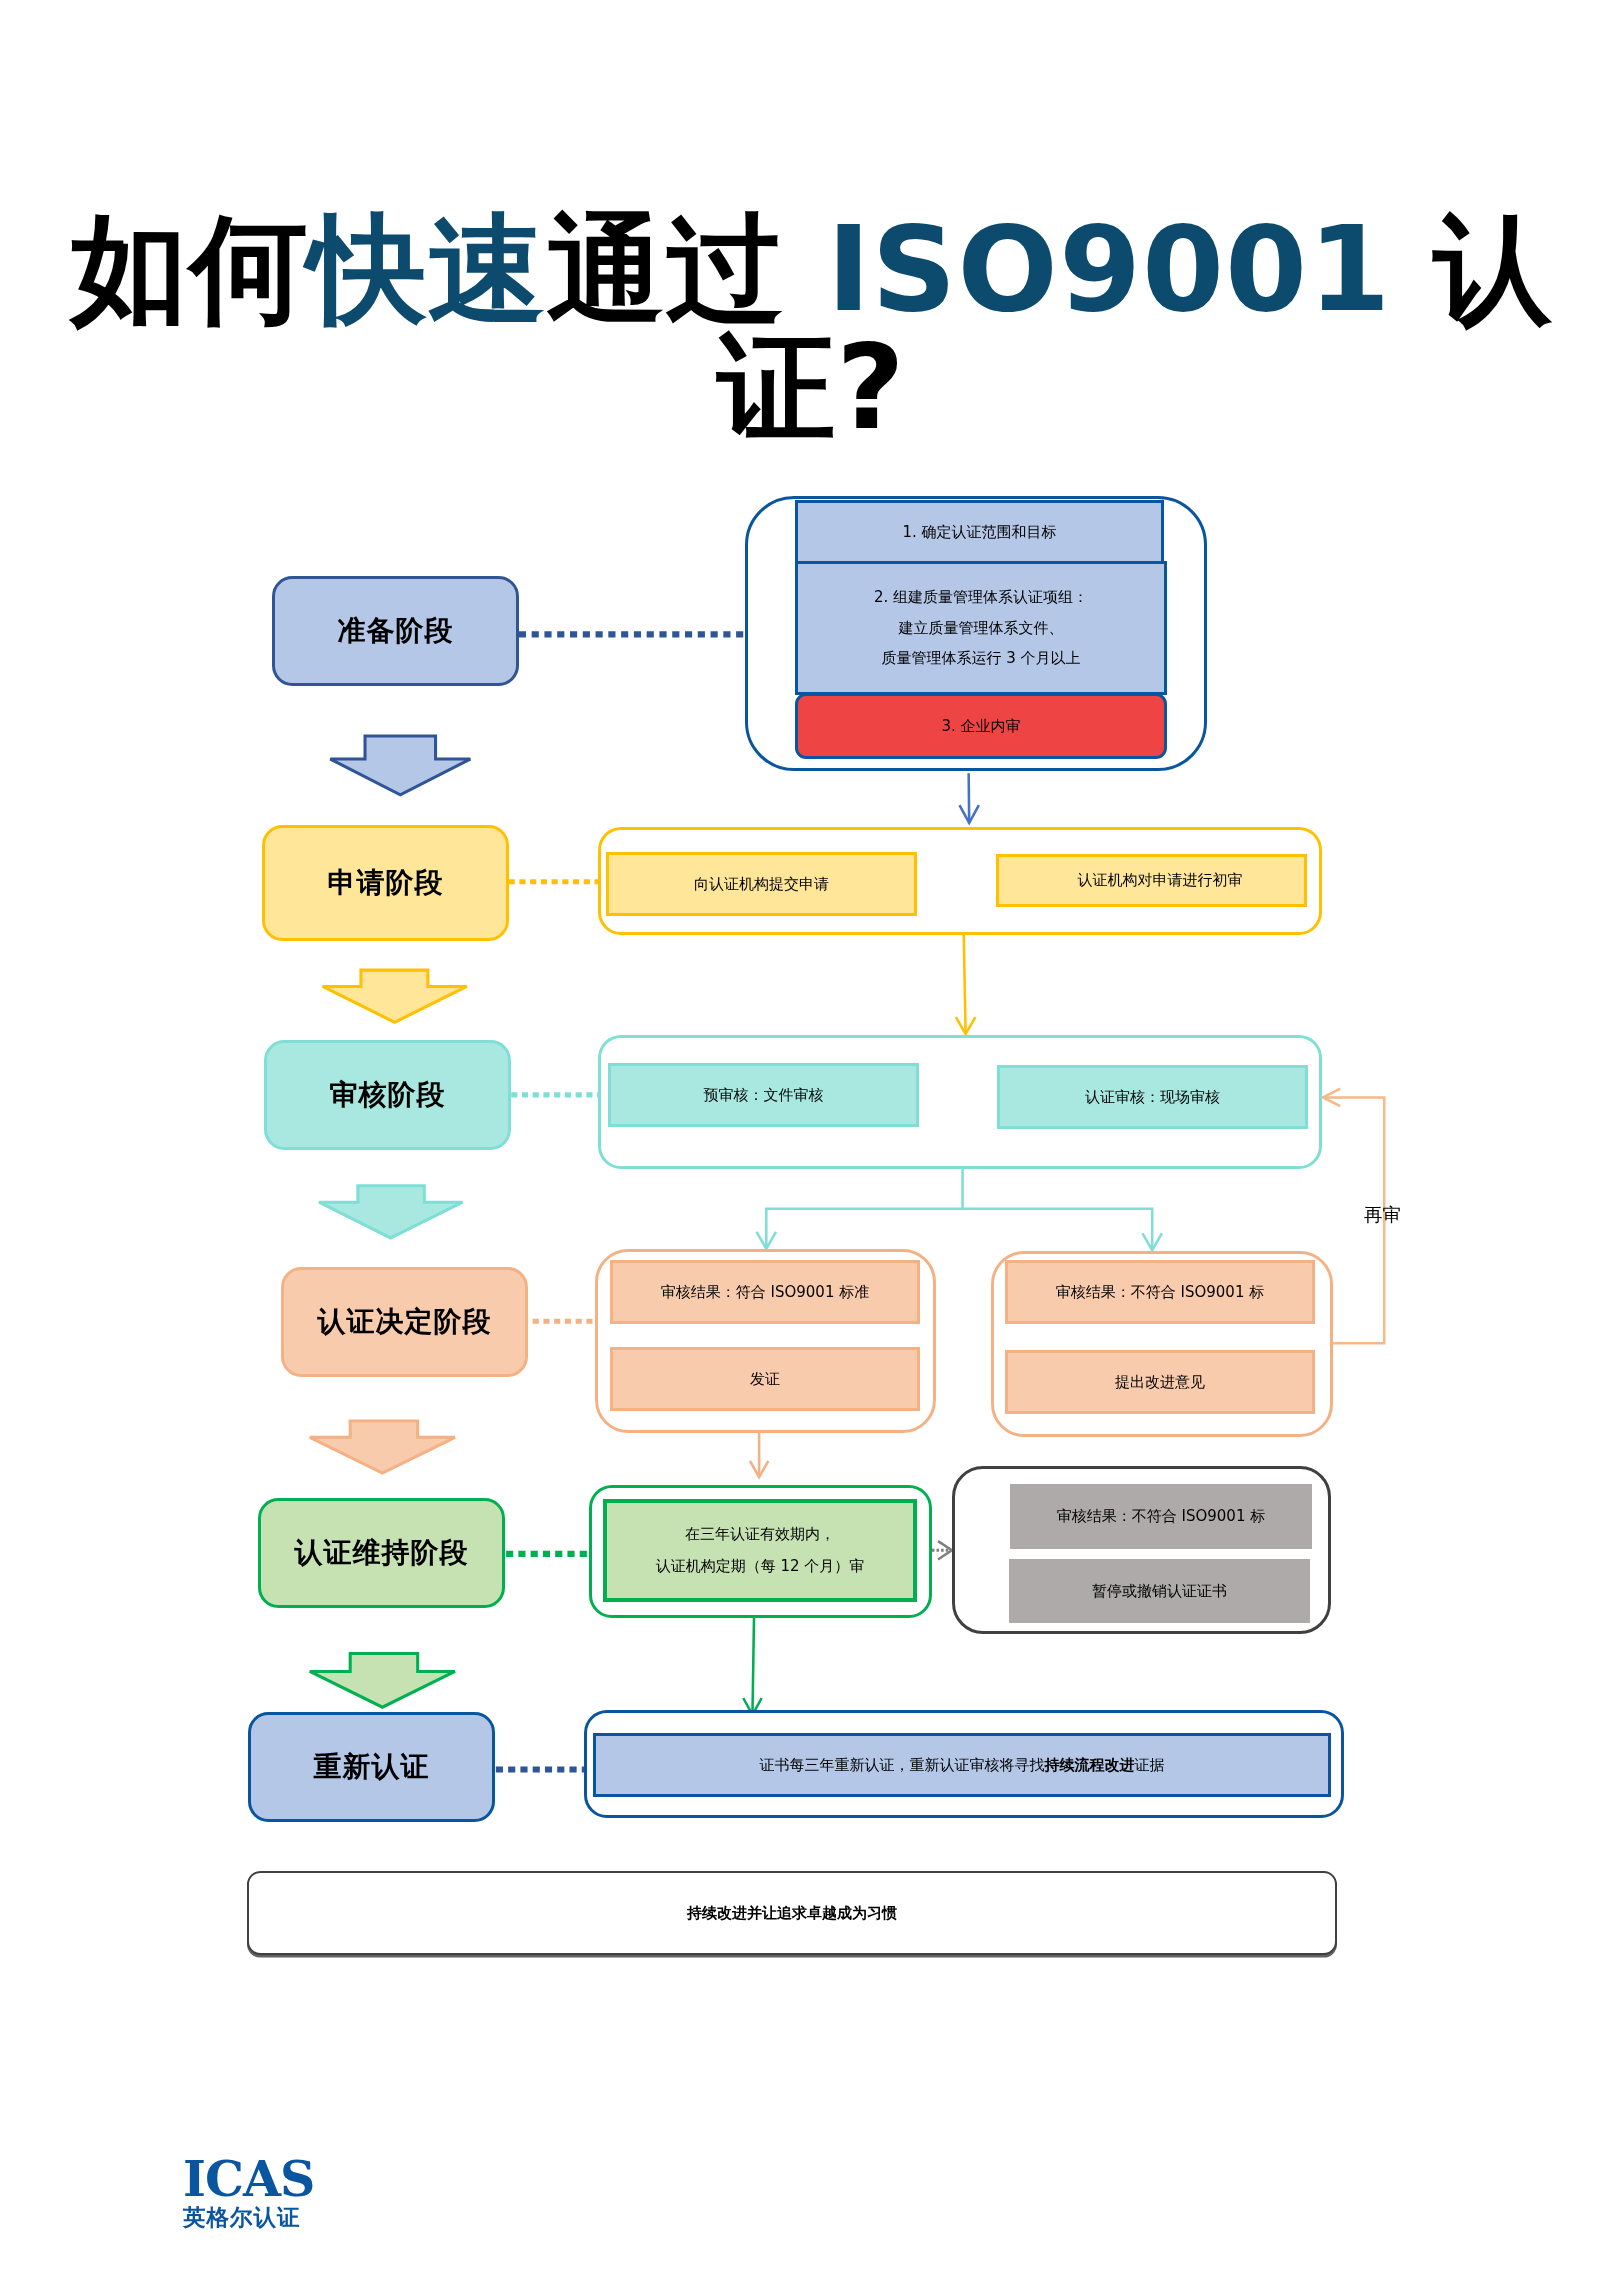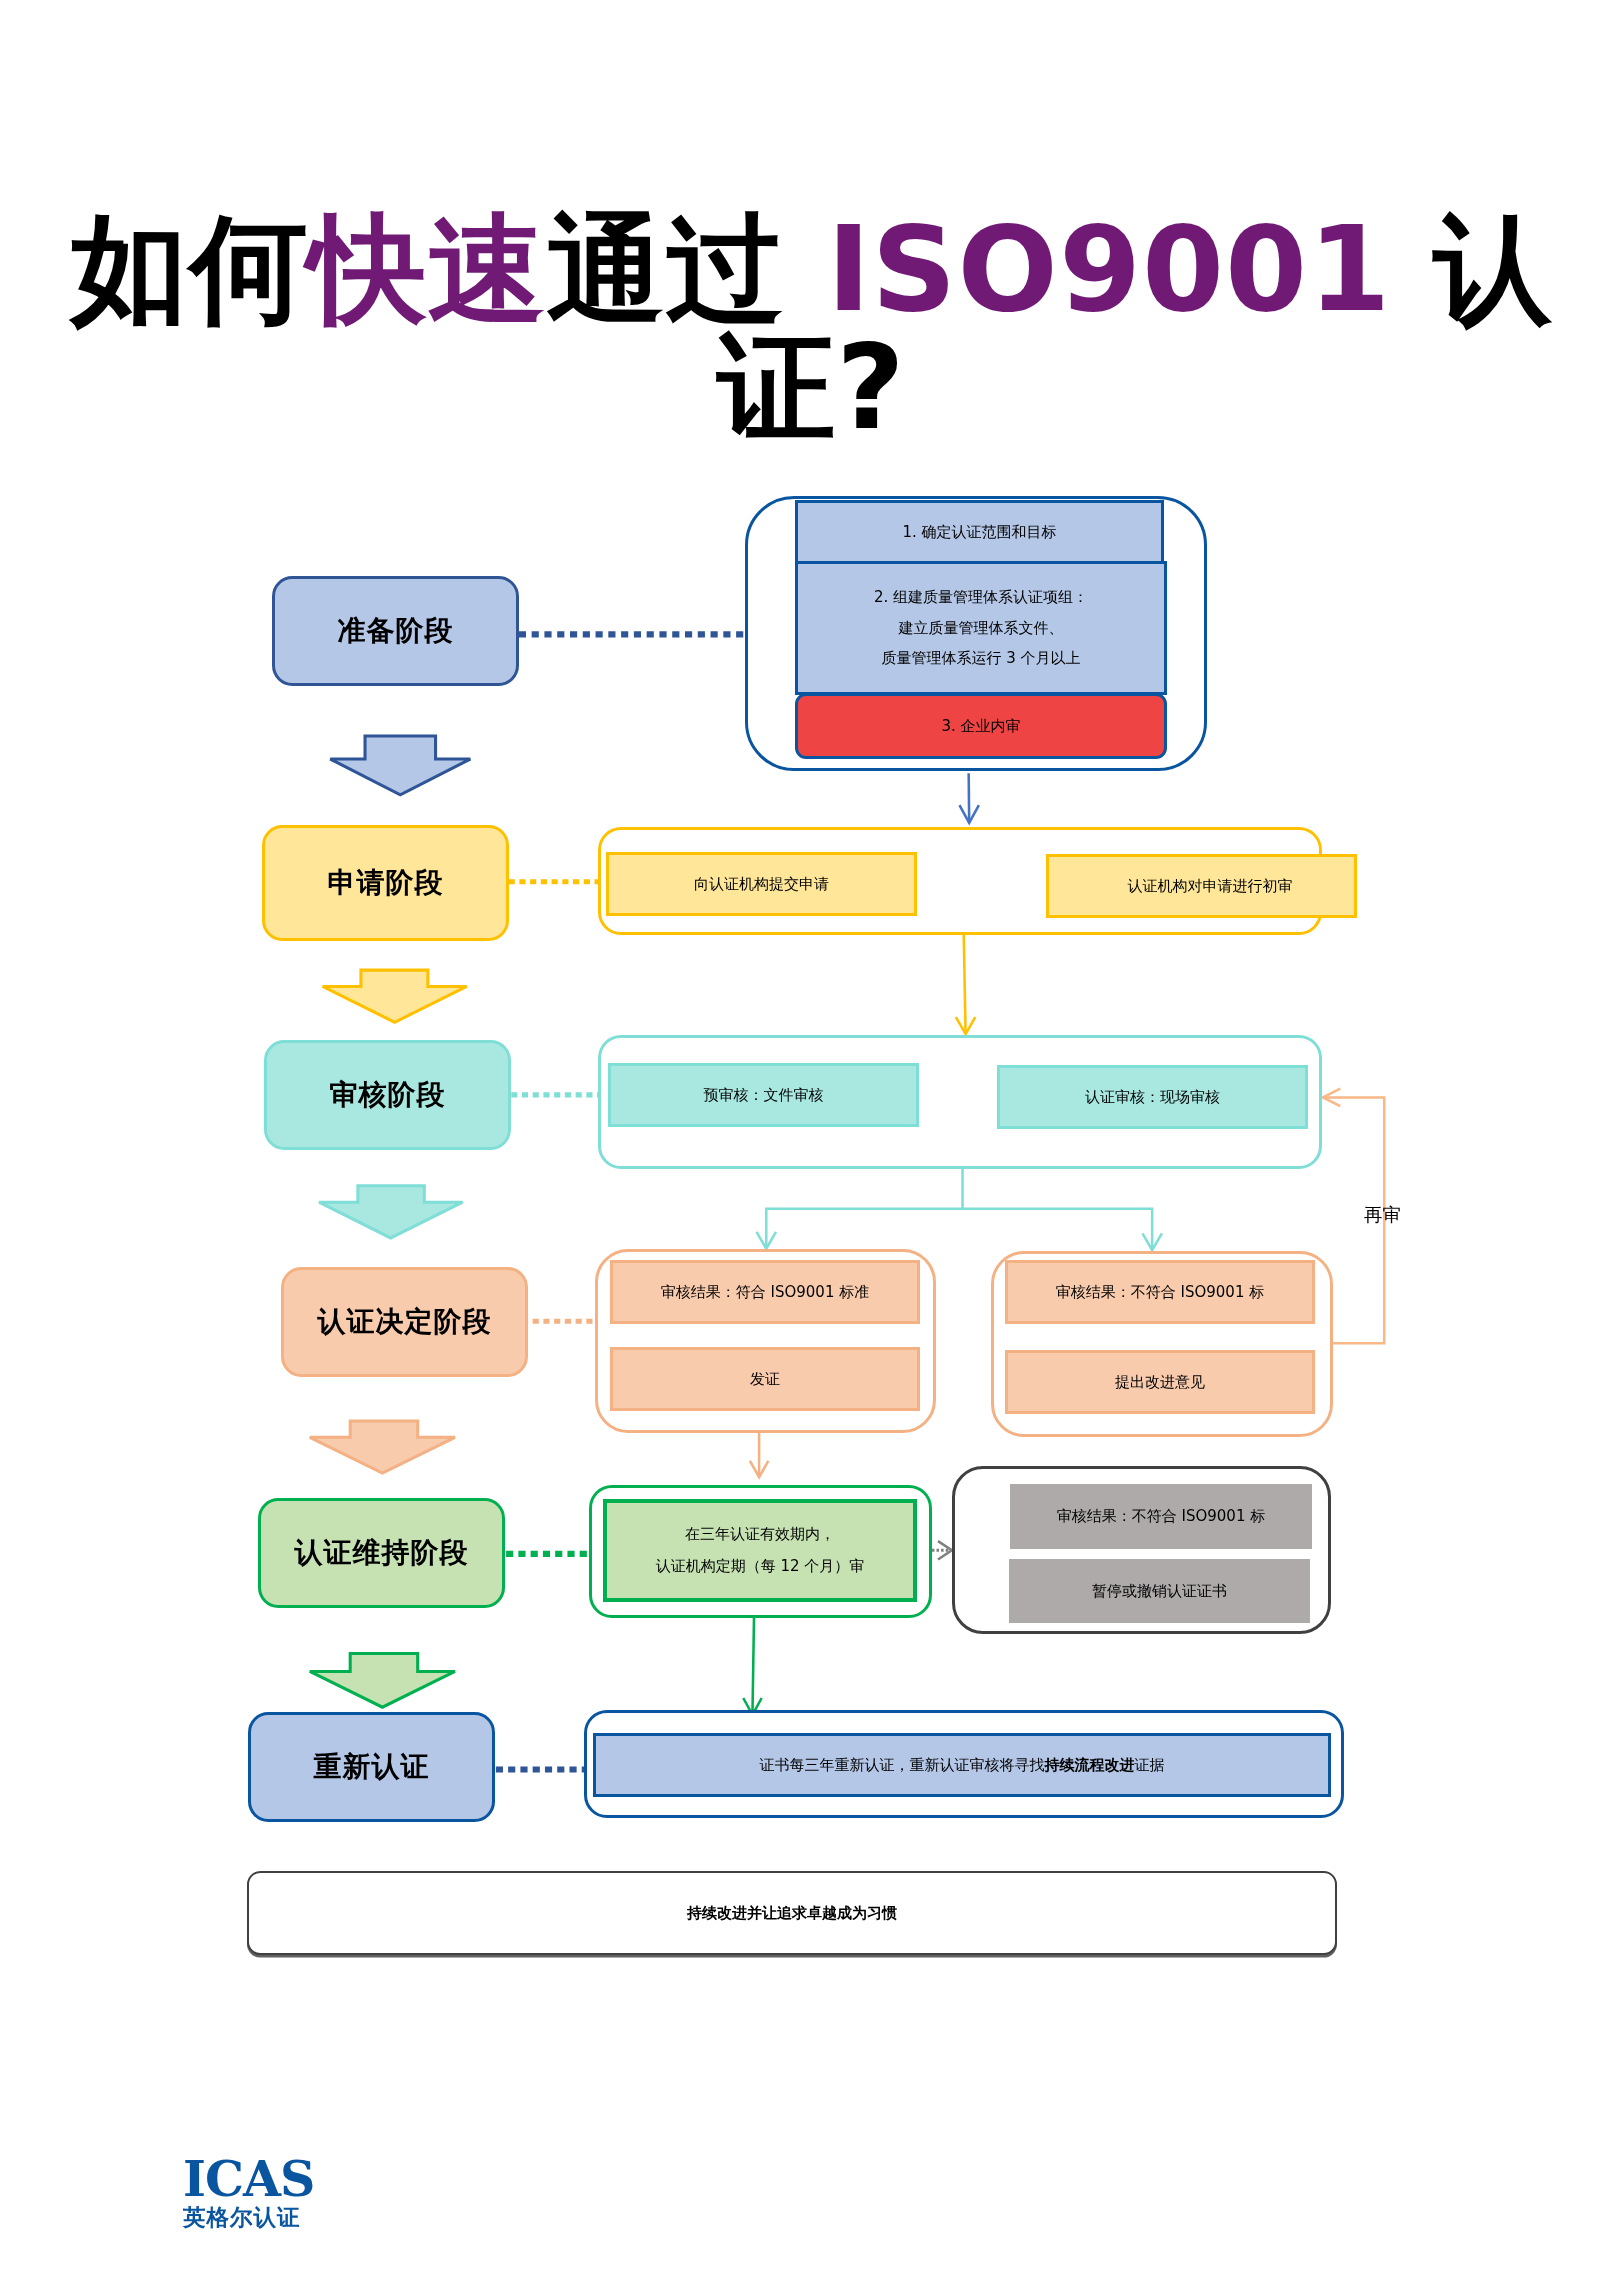--- a/index.html
+++ b/index.html
@@ -2,21 +2,21 @@
 <html style="font-size:8.2px"><head>
 <meta charset="utf-8">
 <style>
   html, body { margin: 0; padding: 0; background: #ffffff; }
   body { width: 1623px; height: 2295px; position: relative; overflow: hidden;
          font-family: "DejaVu Sans", "Liberation Sans", sans-serif; color: #000; }
   .abs { position: absolute; box-sizing: border-box; }
   .title { left: 0; width: 1623px; top: 210px; text-align: center;
            font-size: 118px; font-weight: bold; line-height: 1; letter-spacing: 1px;
            font-family: "DejaVu Sans", sans-serif; }
-  .title .blue { color: #701a75; }
+  .title .blue { color: #0c4a6e; }
   .stage { display: flex; align-items: center; justify-content: center;
            border-radius: 20.4px; border-width: 3.1px; border-style: solid;
            font-size: 28px; font-weight: bold; letter-spacing: 1px; }
   .group { border-radius: 41px; border-width: 3.6px; border-style: solid; background: #fff; }
   .cell { display: flex; align-items: center; justify-content: center; text-align: center;
           border-width: 3.6px; border-style: solid; font-size: 15px; line-height: 1.9; }
   .bold { font-weight: bold; }
   svg.overlay { position: absolute; left: 0; top: 0; pointer-events: none; }
   .logo { left: 183px; top: 2155px; color: #0a55a0; }
   .logo .l1 { font-family: "DejaVu Serif", "Liberation Serif", serif; font-weight: bold;
@@ -104,21 +104,21 @@
   <span>质量管理体系运行 3 个月以上</span>
 </div>
 <div class="abs cell" style="left:795px; top:693px; width:372px; height:66px; background:#ef4444; border-color:#0a55a0;border-radius:11px;">
   <span>3. 企业内审</span>
 </div>
 
 <div class="abs group" style="left:598px; top:827px; width:724px; height:108px; border-color:#ffc000; border-radius:23px;"></div>
 <div class="abs cell" style="left:606px; top:852px; width:311px; height:64px; background:#ffe699; border-color:#ffc000;">
   <span>向认证机构提交申请</span>
 </div>
-<div class="abs cell" style="left:1046px; top:854px; width:311px; height:64px; background:#ffe699; border-color:#ffc000;padding-left:17px;">
+<div class="abs cell" style="left:996px; top:854px; width:311px; height:53px; background:#ffe699; border-color:#ffc000;padding-left:17px;">
   <span style="font-family:'DejaVu Serif', serif;">认证机构对申请进行初审</span>
 </div>
 
 <div class="abs group" style="left:598px; top:1035px; width:724px; height:134px; border-color:#7fded6; border-radius:23px;"></div>
 <div class="abs cell" style="left:608px; top:1063px; width:311px; height:64px; background:#a9e8e1; border-color:#7fded6;">
   <span>预审核：文件审核</span>
 </div>
 <div class="abs cell" style="left:997px; top:1065px; width:311px; height:64px; background:#a9e8e1; border-color:#7fded6;">
   <span>认证审核：现场审核</span>
 </div>

